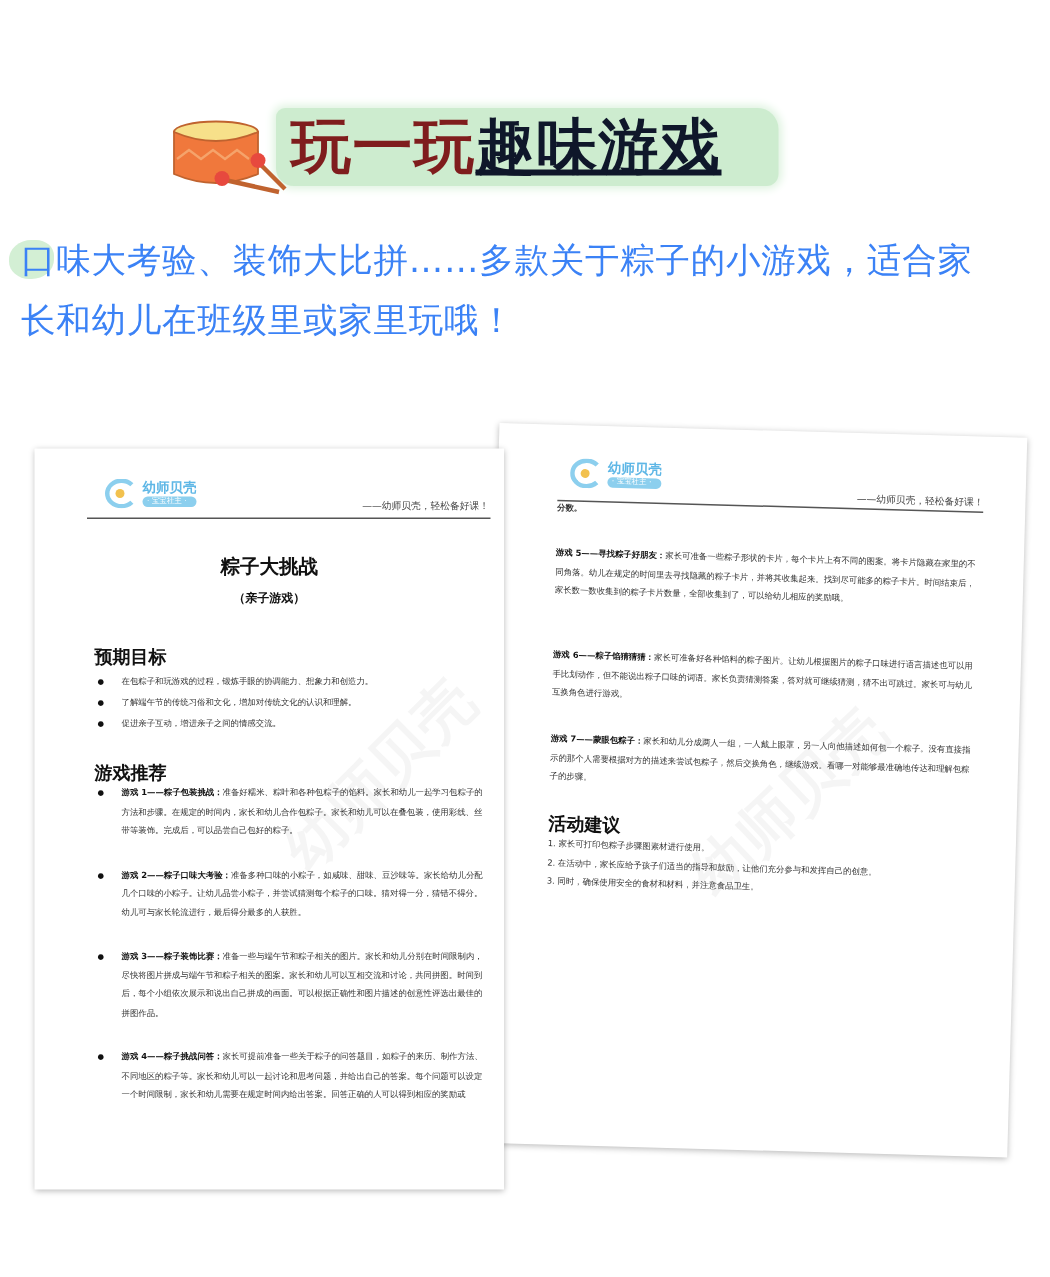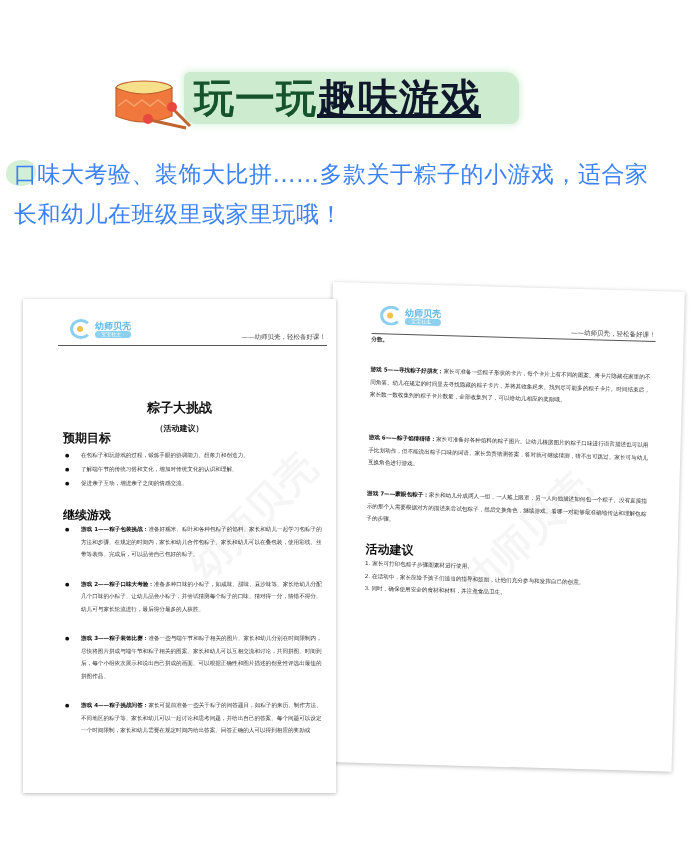--- a/index.html
+++ b/index.html
@@ -9,21 +9,21 @@
   }
   
   .banner { position: absolute; left: 112px; top: 66px; width: 420px; height: 66px; }
   .banner-bg {
     position: absolute; left: 72px; top: 6px; width: 335px; height: 52px;
     background: #cdeccf; border-radius: 6px 14px 8px 12px;
     box-shadow: 0 0 6px 2px #dff3e0;
   }
   .banner-title { position: absolute; left: 82px; top: 6px; height: 52px; line-height: 52px;
     font-size: 40px; font-weight: bold; letter-spacing: 1px; white-space: nowrap; }
-  .banner-title .green { color: #14532d; }
+  .banner-title .green { color: #7f1d1d; }
   .banner-title .dark { color: #0f172a; text-decoration: underline; }
   .drum { position: absolute; left: 0; top: 10px; width: 80px; height: 54px; }
 
   
   .intro { position: absolute; left: 14px; top: 154px; width: 680px; font-size: 23px; line-height: 40px; color: #3b82f6; letter-spacing: 0.5px; }
   .intro .blob { position: absolute; left: -8px; top: 6px; width: 30px; height: 26px; background: #d3efd4; border-radius: 50% 40% 50% 45%; z-index: -1; }
 
   
   .page { position: absolute; background: #fff; box-shadow: 0 1px 4px rgba(0,0,0,0.28); overflow: hidden; }
   .page-right { left: 333px; top: 282px; width: 352px; height: 480px; transform: rotate(1.6deg); transform-origin: top left; }
@@ -31,21 +31,21 @@
 
   .logo { position: absolute; display: flex; align-items: center; }
   .logo-mark { width: 16px; height: 14px; border-radius: 50%; border: 3px solid #8ccfee; border-right-color: transparent; position: relative; }
   .logo-mark::after { content: ""; position: absolute; left: 4px; top: 4px; width: 6px; height: 6px; border-radius: 50%; background: #f2c14e; }
   .logo-text { margin-left: 3px; }
   .logo-name { font-size: 9px; color: #5fb7e6; font-weight: bold; line-height: 10px; }
   .logo-sub { font-size: 5px; color: #fff; background: #8ccfee; border-radius: 4px; padding: 0 3px; line-height: 7px; }
   .slogan { position: absolute; font-size: 6.5px; color: #444; font-family: "DejaVu Serif", serif; }
   .rule { position: absolute; height: 1px; background: #555; }
 
-  .doc-title { position: absolute; left: 0; width: 100%; text-align: center; font-weight: bold; color: #111; margin-top: 30px; }
+  .doc-title { position: absolute; left: 0; width: 100%; text-align: center; font-weight: bold; color: #111; }
   .sec-head { position: absolute; font-size: 12px; font-weight: bold; color: #111; }
   .bullets { position: absolute; margin: 0; padding: 0; list-style: none; }
   .bullets li { position: relative; font-size: 5.6px; color: #333; padding-left: 18px; }
   .bullets li::before { content: "●"; position: absolute; left: 2px; top: 0; font-size: 5px; color: #111; }
   .bullets li b { color: #111; }
   .para { position: absolute; font-size: 5.6px; color: #333; line-height: 12.5px; }
   .para b { color: #111; }
   .watermark { position: absolute; font-size: 40px; font-weight: bold; color: rgba(0,0,0,0.04); transform: rotate(-45deg); white-space: nowrap; }
 </style>
 </head>
@@ -108,30 +108,30 @@
     <div class="logo-mark"></div>
     <div class="logo-text">
       <div class="logo-name">幼师贝壳</div>
       <div class="logo-sub">· 宝宝社主 ·</div>
     </div>
   </div>
   <div class="slogan" style="right:10px; top:34px;">——幼师贝壳，轻松备好课！</div>
   <div class="rule" style="left:35px; right:9px; top:46px;"></div>
 
   <div class="doc-title" style="top:70px; font-size:13px;">粽子大挑战</div>
-  <div class="doc-title" style="top:94px; font-size:8px;">（活动建议）</div>
+  <div class="doc-title" style="top:94px; font-size:8px;">（亲子游戏）</div>
 
   <div class="sec-head" style="left:40px; top:131px;">预期目标</div>
   <ul class="bullets" style="left:40px; width:260px; top:149px; line-height:14px;">
     <li>在包粽子和玩游戏的过程，锻炼手眼的协调能力、想象力和创造力。</li>
     <li>了解端午节的传统习俗和文化，增加对传统文化的认识和理解。</li>
     <li>促进亲子互动，增进亲子之间的情感交流。</li>
   </ul>
 
-  <div class="sec-head" style="left:40px; top:208px;">继续游戏</div>
+  <div class="sec-head" style="left:40px; top:208px;">游戏推荐</div>
   <ul class="bullets" style="left:40px; width:262px; top:224px; line-height:12.5px;">
     <li style="margin-bottom:17px;"><b>游戏 1——粽子包装挑战：</b><span>准备好糯米、粽叶和各种包粽子的馅料。家长和幼儿一起学习包粽子的方法和步骤。在规定的时间内，家长和幼儿合作包粽子。家长和幼儿可以在叠包装，使用彩线、丝带等装饰。完成后，可以品尝自己包好的粽子。</span></li>
     <li style="margin-bottom:17px;"><b>游戏 2——粽子口味大考验：</b><span>准备多种口味的小粽子，如咸味、甜味、豆沙味等。家长给幼儿分配几个口味的小粽子。让幼儿品尝小粽子，并尝试猜测每个粽子的口味。猜对得一分，猜错不得分。幼儿可与家长轮流进行，最后得分最多的人获胜。</span></li>
     <li style="margin-bottom:17px;"><b>游戏 3——粽子装饰比赛：</b><span>准备一些与端午节和粽子相关的图片。家长和幼儿分别在时间限制内，尽快将图片拼成与端午节和粽子相关的图案。家长和幼儿可以互相交流和讨论，共同拼图。时间到后，每个小组依次展示和说出自己拼成的画面。可以根据正确性和图片描述的创意性评选出最佳的拼图作品。</span></li>
     <li><b>游戏 4——粽子挑战问答：</b><span>家长可提前准备一些关于粽子的问答题目，如粽子的来历、制作方法、不同地区的粽子等。家长和幼儿可以一起讨论和思考问题，并给出自己的答案。每个问题可以设定一个时间限制，家长和幼儿需要在规定时间内给出答案。回答正确的人可以得到相应的奖励或</span></li>
   </ul>
   <div class="watermark" style="left:150px; top:190px;">幼师贝壳</div>
 </div>
 
 </body></html>

